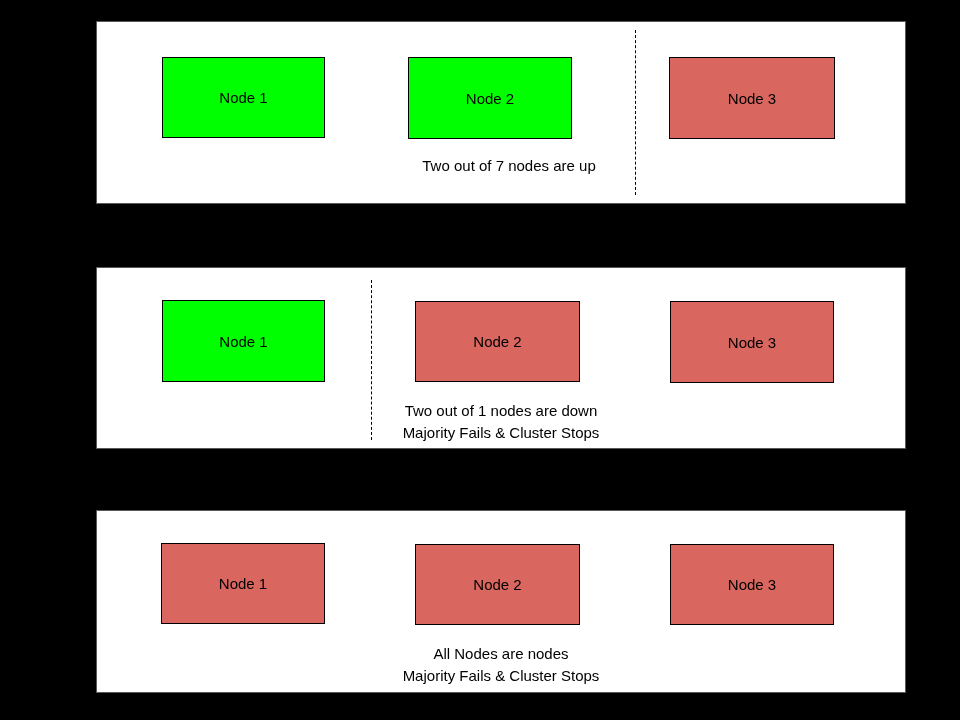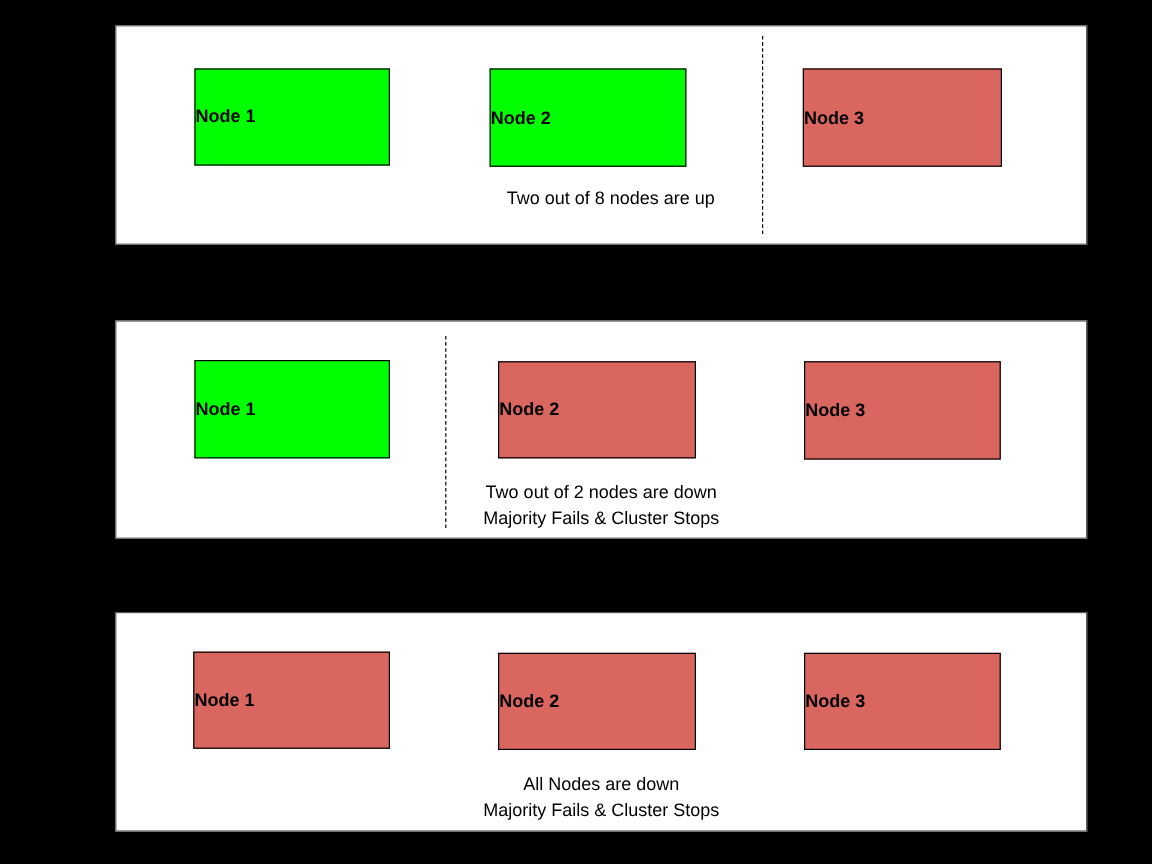--- a/index.html
+++ b/index.html
@@ -23,24 +23,24 @@
   }
   #panel-1 { top: 21px;  height: 181px; }
   #panel-2 { top: 267px; height: 180px; }
   #panel-3 { top: 510px; height: 181px; }
 
   .node {
     position: absolute;
     border: 1px solid var(--node-border, #000000);
     display: flex;
     align-items: center;
+    justify-content: center;
     font-size: 15px;
     color: var(--text, #000000);
     box-sizing: border-box;
-    font-weight: bold;
   }
   
   #p1-n1 { left: 65px;  top: 35px; width: 163px; height: 81px; }
   #p1-n2 { left: 311px; top: 35px; width: 164px; height: 82px; }
   #p1-n3 { left: 572px; top: 35px; width: 166px; height: 82px; }
   
   #p2-n1 { left: 65px;  top: 32px; width: 163px; height: 82px; }
   #p2-n2 { left: 318px; top: 33px; width: 165px; height: 81px; }
   #p2-n3 { left: 573px; top: 33px; width: 164px; height: 82px; }
   
@@ -77,41 +77,41 @@
   <div class="node" id="p1-n1" style="background: rgb(0, 255, 0);">
     <span>Node 1</span>
   </div>
   <div class="node" id="p1-n2" style="background: rgb(0, 255, 0);">
     <span>Node 2</span>
   </div>
   <div class="divider" id="p1-divider"></div>
   <div class="node" id="p1-n3" style="background: rgb(217, 102, 95);">
     <span>Node 3</span>
   </div>
-  <div class="caption" id="p1-caption"><div>Two out of 8 nodes are up</div></div>
+  <div class="caption" id="p1-caption"><div>Two out of 7 nodes are up</div></div>
 </div>
 
 <div class="panel" id="panel-2">
   <div class="node" id="p2-n1" style="background: rgb(0, 255, 0);">
     <span>Node 1</span>
   </div>
   <div class="divider" id="p2-divider"></div>
   <div class="node" id="p2-n2" style="background: rgb(217, 102, 95);">
     <span>Node 2</span>
   </div>
   <div class="node" id="p2-n3" style="background: rgb(217, 102, 95);">
     <span>Node 3</span>
   </div>
-  <div class="caption" id="p2-caption"><div>Two out of 2 nodes are down</div><div>Majority Fails &amp; Cluster Stops</div></div>
+  <div class="caption" id="p2-caption"><div>Two out of 1 nodes are down</div><div>Majority Fails &amp; Cluster Stops</div></div>
 </div>
 
 <div class="panel" id="panel-3">
   <div class="node" id="p3-n1" style="background: rgb(217, 102, 95);">
     <span>Node 1</span>
   </div>
   <div class="node" id="p3-n2" style="background: rgb(217, 102, 95);">
     <span>Node 2</span>
   </div>
   <div class="node" id="p3-n3" style="background: rgb(217, 102, 95);">
     <span>Node 3</span>
   </div>
-  <div class="caption" id="p3-caption"><div>All Nodes are down</div><div>Majority Fails &amp; Cluster Stops</div></div>
+  <div class="caption" id="p3-caption"><div>All Nodes are nodes</div><div>Majority Fails &amp; Cluster Stops</div></div>
 </div>
 
 </body></html>

